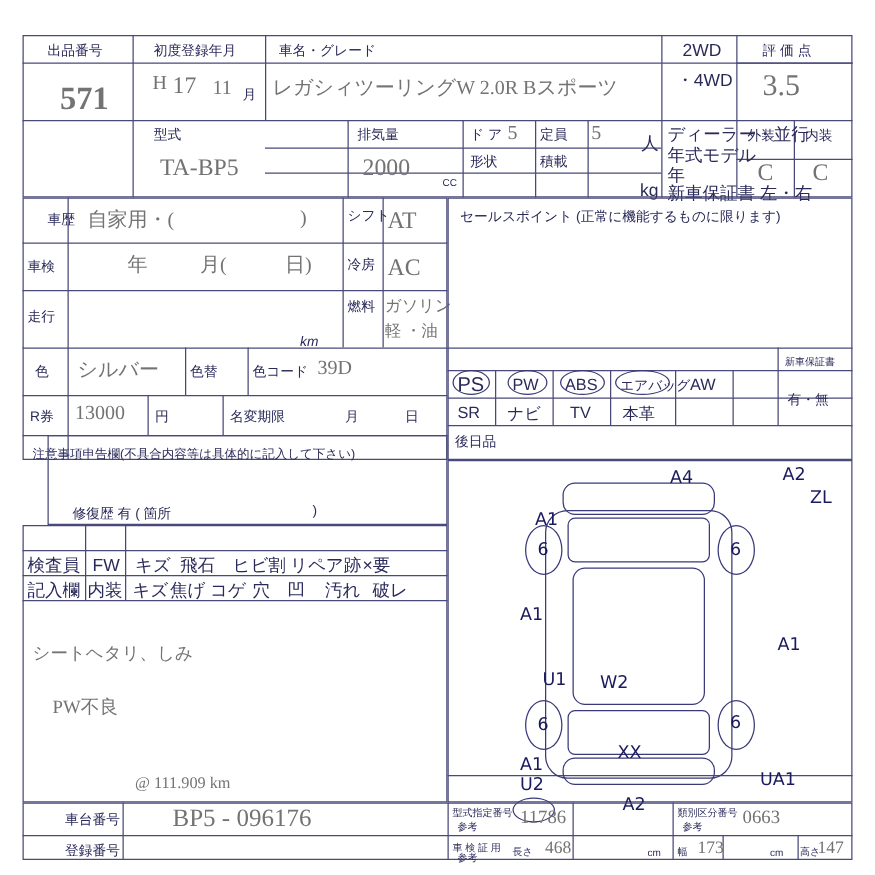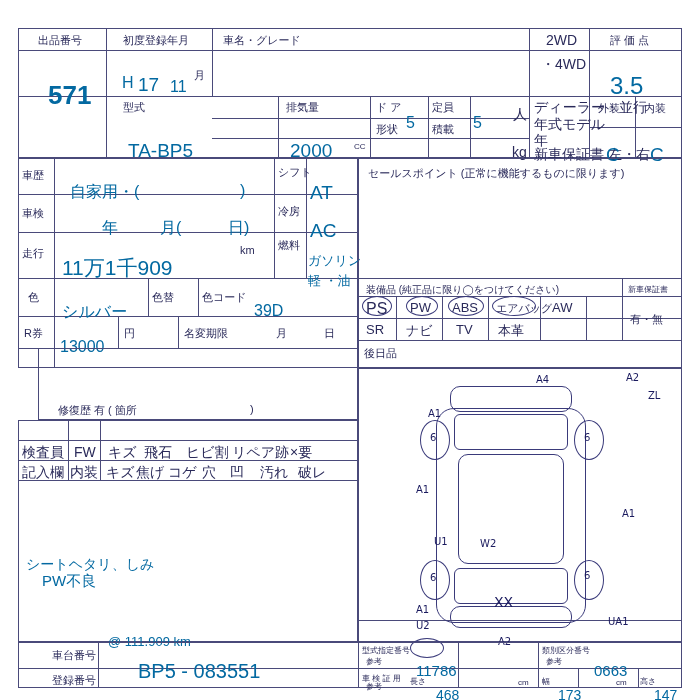--- a/index.html
+++ b/index.html
@@ -23,41 +23,40 @@
     position:absolute;
     font-size:11px;
     color:#2a2a5a;
     letter-spacing:0px;
     white-space:nowrap;
   }
   .lbl.sm { font-size:14px; }
   .lbl.xs { font-size:8px; }
   .hw {
     position:absolute;
-    font-family:Liberation Sans, sans-serif;
-    color:#0369a1;
+    font-family:Liberation Serif, serif;
+    color:#737373;
     white-space:nowrap;
-    margin-top:16px;
   }
   .hw.big { font-size:19px; }
   .hw.med { font-size:16px; }
   .hw.sml { font-size:13px; }
   .vline { position:absolute; background:#4a4a7a; width:1px; }
   .hline { position:absolute; background:#4a4a7a; height:1px; }
   .circ {
     position:absolute;
     border:1.5px solid #3a3a7a;
     border-radius:50%;
   }
   .diagram { position:absolute; }
   .carpart { position:absolute; border:1.5px solid #3a3a7a; border-radius:4px; }
   .oval {
     position:absolute; border:1.5px solid #3a3a7a; border-radius:50%;
   }
-  .tiny-hw { font-family:"DejaVu Sans", sans-serif; color:#1a1a5e; font-size:10px; position:absolute;}
+  .tiny-hw { font-family:"DejaVu Sans", sans-serif; color:#1a1a5e; font-size:14px; position:absolute;}
 </style>
 </head>
 <body>
 
 <div class="sheet">
 
   <div class="bx" style="left:0; top:0; width:664px; height:130px;"></div>
 
   <div class="vline" style="left:88px; top:0; height:130px;"></div>
   <div class="vline" style="left:194px; top:0; height:68px;"></div>
@@ -81,20 +80,21 @@
   <div class="lbl" style="left:205px; top:5px;">車名・グレード</div>
   <div class="lbl sm" style="left:528px; top:4px;">2WD</div>
   <div class="lbl sm" style="left:523px; top:28px;">・4WD</div>
   <div class="lbl" style="left:592px; top:5px;">評 価 点</div>
 
   <div class="hw big" style="left:30px; top:36px; font-size:26px; font-weight:bold;">571</div>
   <div class="hw med" style="left:104px; top:30px;">H</div>
   <div class="hw big" style="left:120px; top:30px;">17</div>
   <div class="hw med" style="left:152px; top:34px;">11</div>
   <div class="lbl" style="left:176px; top:40px;">月</div>
+  <div class="hw med" style="left:200px; top:32px;">レガシィツーリングW 2.0R Bスポーツ</div>
   <div class="hw" style="left:592px; top:28px; font-size:24px;">3.5</div>
 
   <div class="lbl" style="left:105px; top:72px;">型式</div>
   <div class="hw big" style="left:110px; top:96px;">TA-BP5</div>
   <div class="lbl" style="left:268px; top:72px;">排気量</div>
   <div class="hw big" style="left:272px; top:96px;">2000</div>
   <div class="lbl xs" style="left:336px; top:114px;">CC</div>
   <div class="lbl" style="left:358px; top:72px;">ド ア</div>
   <div class="hw med" style="left:388px; top:70px;">5</div>
   <div class="lbl" style="left:414px; top:72px;">定員</div>
@@ -119,71 +119,70 @@
   <div class="hline" style="left:0; top:166px; width:340px;"></div>
   <div class="hline" style="left:0; top:204px; width:340px;"></div>
   <div class="hline" style="left:0; top:250px; width:340px;"></div>
   <div class="hline" style="left:0; top:288px; width:340px;"></div>
   <div class="vline" style="left:130px; top:250px; height:38px;"></div>
   <div class="vline" style="left:180px; top:250px; height:38px;"></div>
   <div class="vline" style="left:100px; top:288px; height:32px;"></div>
   <div class="vline" style="left:160px; top:288px; height:32px;"></div>
   <div class="hline" style="left:0; top:320px; width:340px;"></div>
 
-  <div class="lbl" style="left:4px; top:140px;">車歴</div>
+  <div class="lbl" style="left:20px; top:140px;">車歴</div>
   <div class="hw med" style="left:52px; top:138px;">自家用・(</div>
   <div class="hw med" style="left:222px; top:138px;">)</div>
   <div class="lbl" style="left:260px; top:137px;">シフト</div>
   <div class="hw big" style="left:292px; top:138px;">AT</div>
 
   <div class="lbl" style="left:4px; top:178px;">車検</div>
   <div class="hw med" style="left:84px; top:174px;">年</div>
   <div class="hw med" style="left:142px; top:174px;">月(</div>
   <div class="hw med" style="left:210px; top:174px;">日)</div>
   <div class="lbl" style="left:260px; top:176px;">冷房</div>
   <div class="hw big" style="left:292px; top:176px;">AC</div>
 
   <div class="lbl" style="left:4px; top:218px;">走行</div>
-  <div class="hw" style="left:44px; top:210px; font-size:21px;">11万1千909</div>
-  <div class="lbl" style="left:222px; top:216px;">km</div>
+  <div class="lbl" style="left:222px; top:240px;font-style:italic;">km</div>
   <div class="lbl" style="left:260px; top:210px;">燃料</div>
   <div class="hw sml" style="left:290px; top:208px;">ガソリン</div>
   <div class="hw sml" style="left:290px; top:228px;">軽 ・油</div>
 
   <div class="lbl" style="left:10px; top:262px;">色</div>
   <div class="hw med" style="left:44px; top:258px;">シルバー</div>
   <div class="lbl" style="left:134px; top:262px;">色替</div>
   <div class="lbl" style="left:184px; top:262px;">色コード</div>
   <div class="hw med" style="left:236px; top:258px;">39D</div>
 
   <div class="lbl" style="left:6px; top:298px;">R券</div>
   <div class="hw med" style="left:42px; top:294px;">13000</div>
   <div class="lbl" style="left:106px; top:298px;">円</div>
   <div class="lbl" style="left:166px; top:298px;">名変期限</div>
   <div class="lbl" style="left:258px; top:298px;">月</div>
   <div class="lbl" style="left:306px; top:298px;">日</div>
 
+  <div class="lbl" style="left:8px; top:328px; font-size:10px;">注意事項申告欄(不具合内容等は具体的に記入して下さい)</div>
   <div class="lbl" style="left:40px; top:375px;">修復歴  有 ( 箇所</div>
   <div class="lbl" style="left:232px; top:375px;">)</div>
   <div class="bx" style="left:20px; top:320px; width:320px; height:72px;"></div>
 
   <div class="bx" style="left:340px; top:130px; width:324px; height:210px;"></div>
   <div class="hline" style="left:340px; top:250px; width:324px;"></div>
   <div class="hline" style="left:340px; top:268px; width:324px;"></div>
   <div class="hline" style="left:340px; top:290px; width:324px;"></div>
   <div class="hline" style="left:340px; top:312px; width:324px;"></div>
   <div class="vline" style="left:604px; top:250px; height:62px;"></div>
   <div class="vline" style="left:378px; top:268px; height:44px;"></div>
   <div class="vline" style="left:424px; top:268px; height:44px;"></div>
   <div class="vline" style="left:470px; top:268px; height:44px;"></div>
   <div class="vline" style="left:522px; top:268px; height:44px;"></div>
   <div class="vline" style="left:568px; top:268px; height:44px;"></div>
 
   <div class="lbl" style="left:350px; top:138px;">セールスポイント (正常に機能するものに限ります)</div>
-  <div class="lbl" style="left:348px; top:255px; font-size:10px;">装備品 (純正品に限り◯をつけてください)</div>
   <div class="lbl xs" style="left:610px; top:256px;">新車保証書</div>
   <div class="lbl" style="left:612px; top:284px;">有・無</div>
 
   <div class="lbl" style="left:348px; top:272px; font-size:16px;">PS</div>
   <div class="lbl" style="left:392px; top:272px; font-size:13px;">PW</div>
   <div class="lbl" style="left:434px; top:272px; font-size:13px;">ABS</div>
   <div class="lbl" style="left:478px; top:273px; font-size:11px;">エアバッグ</div>
   <div class="lbl" style="left:534px; top:272px; font-size:13px;">AW</div>
 
   <div class="circ" style="left:344px; top:268px; width:30px; height:20px;"></div>
@@ -215,21 +214,21 @@
   <div class="lbl sm" style="left:4px; top:436px;">記入欄</div>
   <div class="lbl sm" style="left:52px; top:436px;">内装</div>
   <div class="lbl sm" style="left:88px; top:436px;">キズ</div>
   <div class="lbl sm" style="left:118px; top:436px;">焦げ</div>
   <div class="lbl sm" style="left:150px; top:436px;">コゲ</div>
   <div class="lbl sm" style="left:184px; top:436px;">穴</div>
   <div class="lbl sm" style="left:212px; top:436px;">凹</div>
   <div class="lbl sm" style="left:242px; top:436px;">汚れ</div>
   <div class="lbl sm" style="left:280px; top:436px;">破レ</div>
 
-  <div class="hw sml" style="left:8px; top:512px; font-size:14px;">シートヘタリ、しみ</div>
+  <div class="hw sml" style="left:8px; top:486px; font-size:14px;">シートヘタリ、しみ</div>
   <div class="hw sml" style="left:24px; top:528px; font-size:15px;">PW不良</div>
   <div class="hw sml" style="left:90px; top:590px; font-size:13px;">@ 111.909 km</div>
 
   <div class="bx" style="left:340px; top:340px; width:324px; height:274px;"></div>
   <div class="hline" style="left:340px; top:592px; width:324px;"></div>
 
   <div class="diagram" style="left:340px; top:340px; width:324px; height:252px;">
 
     <div class="carpart" style="left:78px; top:40px; width:150px; height:215px; border-radius:18px;"></div>
 
@@ -272,21 +271,21 @@
   <div class="bx" style="left:0; top:614px; width:664px; height:46px;"></div>
   <div class="hline" style="left:0; top:640px; width:664px;"></div>
   <div class="vline" style="left:80px; top:614px; height:46px;"></div>
   <div class="vline" style="left:340px; top:614px; height:46px;"></div>
   <div class="vline" style="left:440px; top:614px; height:46px;"></div>
   <div class="vline" style="left:520px; top:614px; height:46px;"></div>
   <div class="vline" style="left:620px; top:640px; height:20px;"></div>
   <div class="vline" style="left:560px; top:640px; height:20px;"></div>
 
   <div class="lbl" style="left:34px; top:620px;">車台番号</div>
-  <div class="hw" style="left:120px; top:616px; font-size:20px;">BP5 - 083551</div>
+  <div class="hw" style="left:120px; top:616px; font-size:20px;">BP5 - 096176</div>
   <div class="lbl" style="left:34px; top:645px;">登録番号</div>
 
   <div class="lbl xs" style="left:344px; top:617px;">型式指定番号</div>
   <div class="lbl xs" style="left:348px; top:628px;">参考</div>
   <div class="hw sml" style="left:398px; top:618px; font-size:15px;">11786</div>
   <div class="lbl xs" style="left:524px; top:617px;">類別区分番号</div>
   <div class="lbl xs" style="left:528px; top:628px;">参考</div>
   <div class="hw sml" style="left:576px; top:618px; font-size:15px;">0663</div>
 
   <div class="lbl xs" style="left:344px; top:645px;">車 検 証 用</div>

